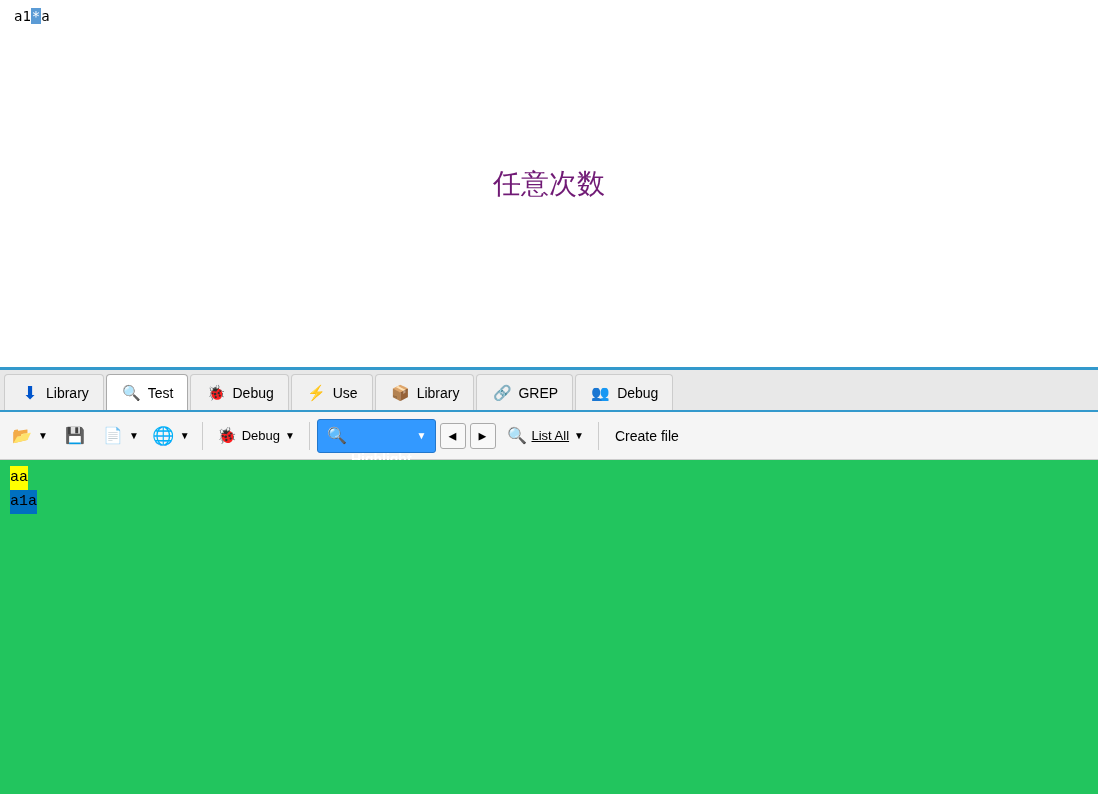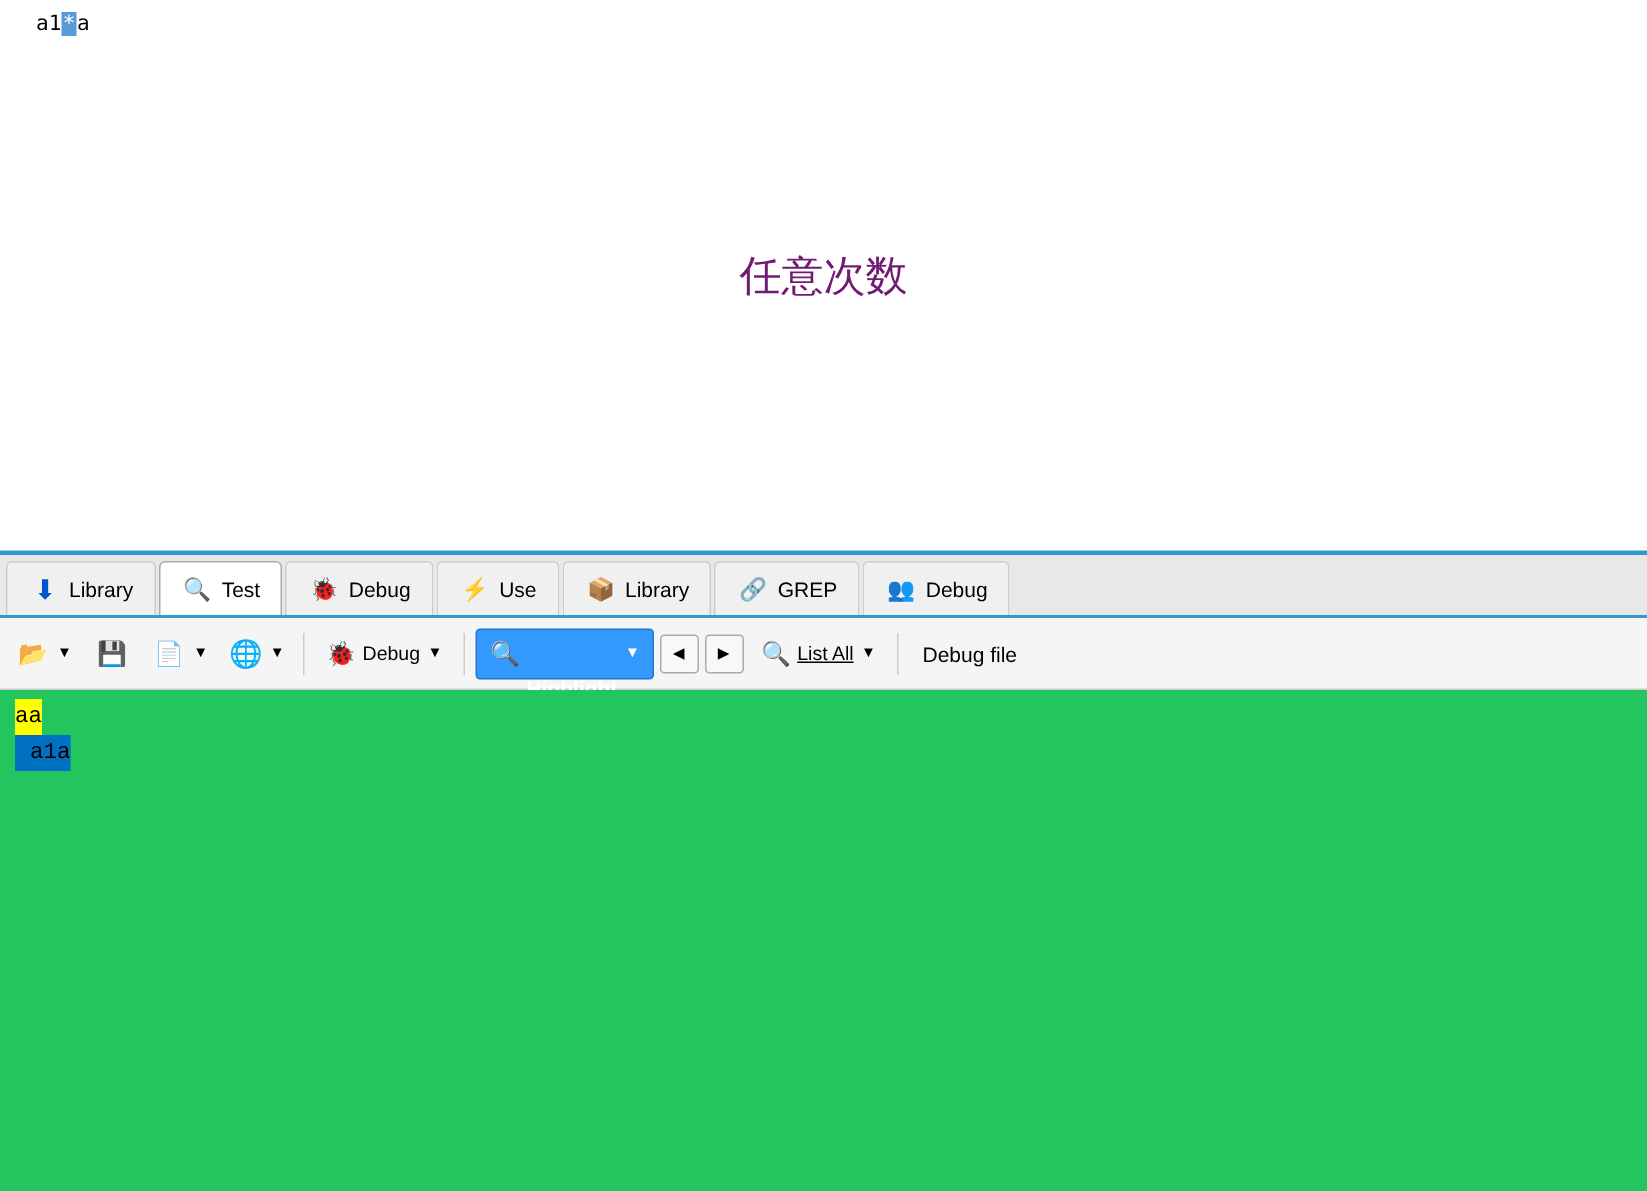--- a/index.html
+++ b/index.html
@@ -9,21 +9,21 @@
     #editor-area {
       width: 100%;
       height: 370px;
       background: #fff;
       border-bottom: 3px solid #3399cc;
       position: relative;
       overflow: hidden;
     }
 
     .editor-content {
-      padding: 8px 24px;
+      padding: 8px 14px;
       font-family: 'Consolas', monospace;
       font-size: 14px;
     }
 
     .regex-text {
       display: inline;
     }
 
     .regex-a1 { color: #000; }
     .regex-star-highlight {
@@ -261,26 +261,26 @@
 
     <div class="toolbar-btn" style="padding: 2px 6px;">
       <span class="tb-icon" style="font-size:16px;">🔍</span>
       <span class="btn-label" style="font-size:13px; font-family: Arial; text-decoration: underline;">List All</span>
       <span class="dropdown-arrow">▼</span>
     </div>
 
     <div class="toolbar-separator"></div>
 
     <div class="toolbar-btn" style="padding: 2px 8px;">
-      <span class="btn-label" style="font-size:14px; font-family: Arial;">Debug file</span>
+      <span class="btn-label" style="font-size:14px; font-family: Arial;">Create file</span>
     </div>
   </div>
 
   <div id="results-area">
     <div class="result-line">
       <span style="background-color: #ffff00; color: #000;">aa</span>
     </div>
     <div class="result-line">
-      <span style="background-color: #0070c0; color: #000; padding-left: 10px;">a1a</span>
+      <span style="background-color: #0070c0; color: #000;">a1a</span>
     </div>
   </div>
 
 </div>
 
 </body></html>

